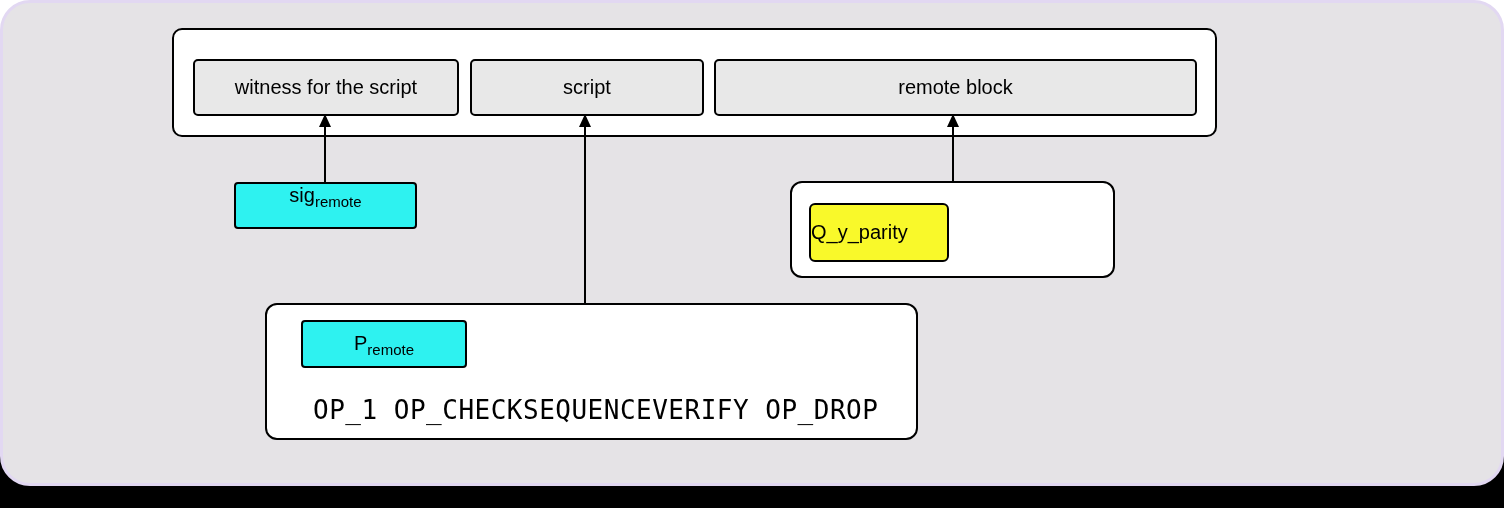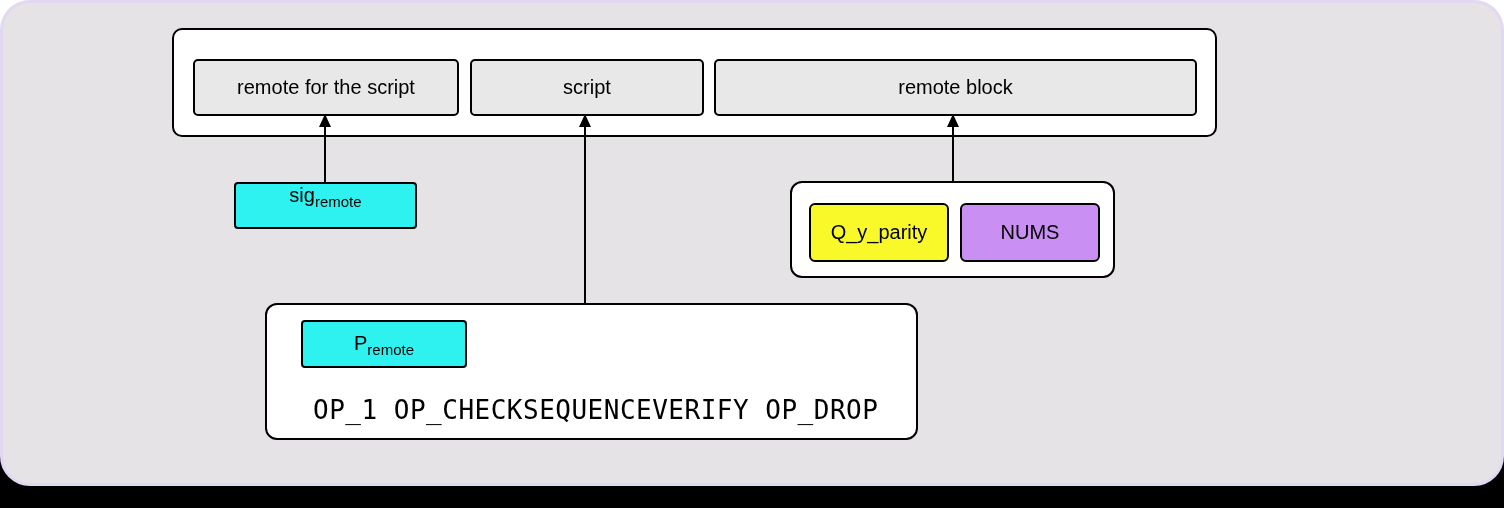--- a/index.html
+++ b/index.html
@@ -54,21 +54,21 @@
   .subscript { font-size:15px; vertical-align:-5px; line-height:1; }
 
   
   .control-group {
     left:790px; top:181px; width:325px; height:97px;
     background:#ffffff; border:2px solid #000; border-radius:12px;
   }
   .chip {
     position:absolute; top:20px; width:140px; height:59px; box-sizing:border-box;
     border:2px solid #000; border-radius:6px;
-    display:flex; align-items:center; justify-content:center;
+    display:flex; align-items:center; justify-content:flex-start;
     font-size:20px; color:#000;
   }
   .chip-parity { left:17px;  background:#f9f92a; }
   .chip-nums   { left:168px; background:#c98ff2; }
 
   
   .script-group {
     left:265px; top:303px; width:653px; height:137px;
     background:#ffffff; border:2px solid #000; border-radius:12px;padding-left:31px;
   }
@@ -84,21 +84,21 @@
 </style>
 </head>
 <body>
 
 <div id="stage">
   <div class="backdrop-top"></div>
   <div class="canvas-card"></div>
 
   <div class="abs witness-container">
     <div class="stack-cell cell-witness">
-      <span>remote for the script</span>
+      <span>witness for the script</span>
     </div>
     <div class="stack-cell cell-script">
       <span>script</span>
     </div>
     <div class="stack-cell cell-control">
       <span>remote block</span>
     </div>
   </div>
 
   <div class="abs arrow arrow-witness">
@@ -115,23 +115,20 @@
   </div>
 
   <div class="abs sig-box">
     <span><span>sig</span><span class="subscript">remote</span></span>
   </div>
 
   <div class="abs control-group">
     <div class="chip chip-parity">
       <span>Q_y_parity</span>
     </div>
-    <div class="chip chip-nums">
-      <span>NUMS</span>
-    </div>
   </div>
 
   <div class="abs script-group">
     <div class="pubkey-box">
       <span><span>P</span><span class="subscript">remote</span></span>
     </div>
     <div class="mono opcode-timelock">OP_1 OP_CHECKSEQUENCEVERIFY OP_DROP</div>
   </div>
 </div>
 

